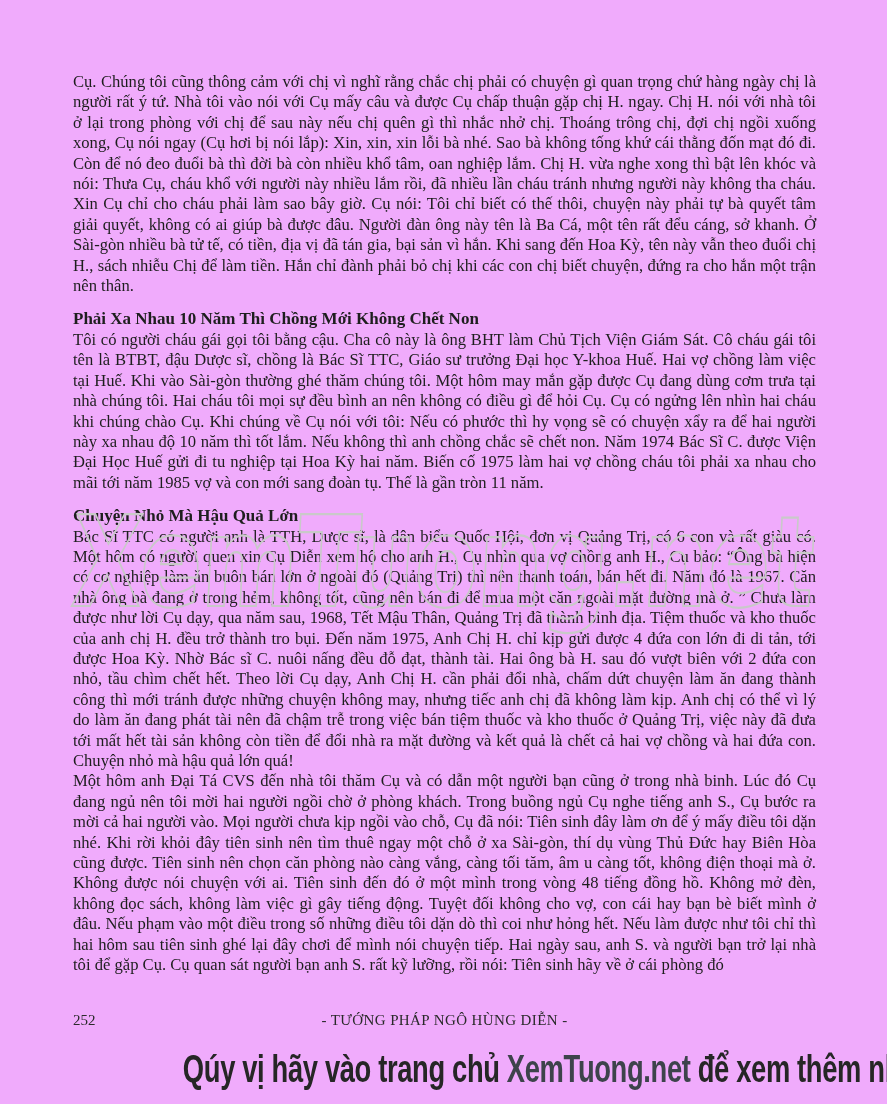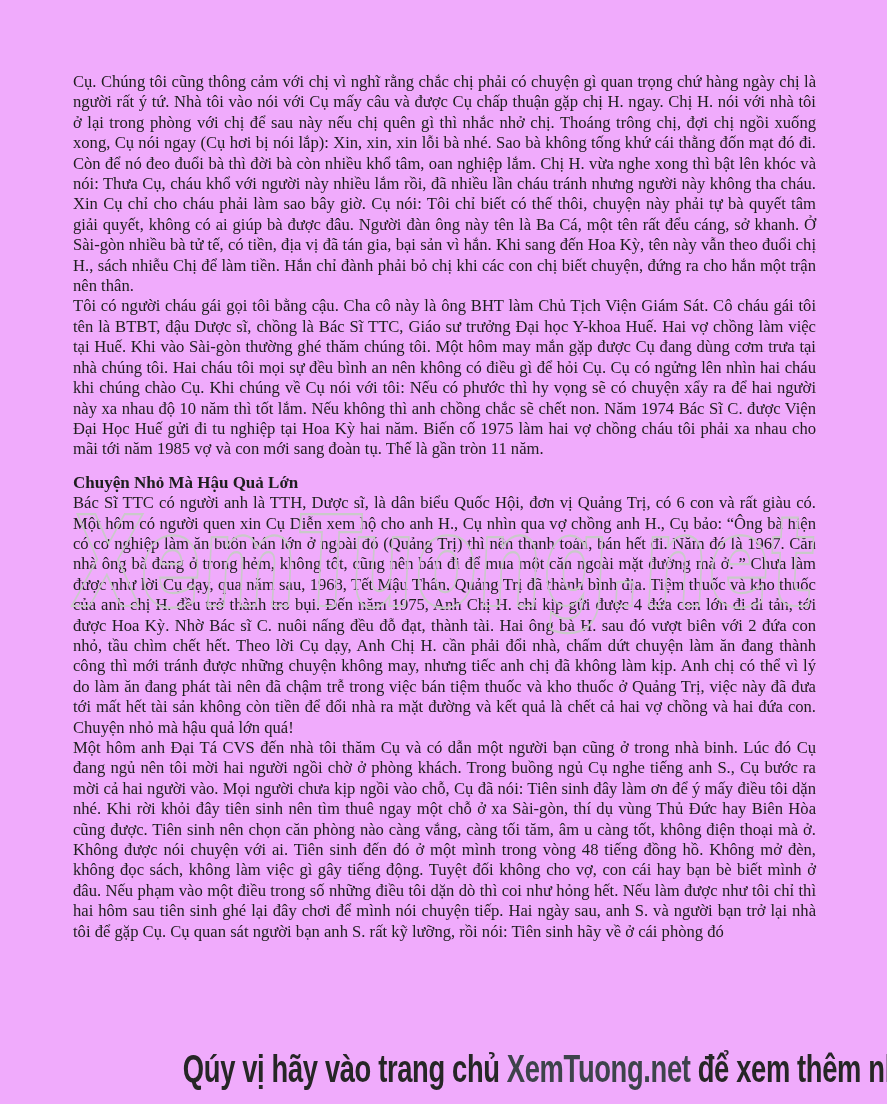--- a/index.html
+++ b/index.html
@@ -86,30 +86,35 @@
   }
 </style>
 </head>
 <body>
 
 <div class="page">
 
   <div class="content">
     <p>Cụ. Chúng tôi cũng thông cảm với chị vì nghĩ rằng chắc chị phải có chuyện gì quan trọng chứ hàng ngày chị là người rất ý tứ. Nhà tôi vào nói với Cụ mấy câu và được Cụ chấp thuận gặp chị H. ngay. Chị H. nói với nhà tôi ở lại trong phòng với chị để sau này nếu chị quên gì thì nhắc nhở chị. Thoáng trông chị, đợi chị ngồi xuống xong, Cụ nói ngay (Cụ hơi bị nói lắp): Xin, xin, xin lỗi bà nhé. Sao bà không tống khứ cái thằng đốn mạt đó đi. Còn để nó đeo đuổi bà thì đời bà còn nhiều khổ tâm, oan nghiệp lắm. Chị H. vừa nghe xong thì bật lên khóc và nói: Thưa Cụ, cháu khổ với người này nhiều lắm rồi, đã nhiều lần cháu tránh nhưng người này không tha cháu. Xin Cụ chỉ cho cháu phải làm sao bây giờ. Cụ nói: Tôi chỉ biết có thế thôi, chuyện này phải tự bà quyết tâm giải quyết, không có ai giúp bà được đâu. Người đàn ông này tên là Ba Cá, một tên rất đểu cáng, sở khanh. Ở Sài-gòn nhiều bà tử tế, có tiền, địa vị đã tán gia, bại sản vì hắn. Khi sang đến Hoa Kỳ, tên này vẫn theo đuổi chị H., sách nhiễu Chị để làm tiền. Hắn chỉ đành phải bỏ chị khi các con chị biết chuyện, đứng ra cho hắn một trận nên thân.</p>
 
+    <h2 class="heading">Phải Xa Nhau 10 Năm Thì Chồng Mới Không Chết Non</h2>
     <p>Tôi có người cháu gái gọi tôi bằng cậu. Cha cô này là ông BHT làm Chủ Tịch Viện Giám Sát. Cô cháu gái tôi tên là BTBT, đậu Dược sĩ, chồng là Bác Sĩ TTC, Giáo sư trưởng Đại học Y-khoa Huế. Hai vợ chồng làm việc tại Huế. Khi vào Sài-gòn thường ghé thăm chúng tôi. Một hôm may mắn gặp được Cụ đang dùng cơm trưa tại nhà chúng tôi. Hai cháu tôi mọi sự đều bình an nên không có điều gì để hỏi Cụ. Cụ có ngửng lên nhìn hai cháu khi chúng chào Cụ. Khi chúng về Cụ nói với tôi: Nếu có phước thì hy vọng sẽ có chuyện xẩy ra để hai người này xa nhau độ 10 năm thì tốt lắm. Nếu không thì anh chồng chắc sẽ chết non. Năm 1974 Bác Sĩ C. được Viện Đại Học Huế gửi đi tu nghiệp tại Hoa Kỳ hai năm. Biến cố 1975 làm hai vợ chồng cháu tôi phải xa nhau cho mãi tới năm 1985 vợ và con mới sang đoàn tụ. Thế là gần tròn 11 năm.</p>
 
     <h2 class="heading">Chuyện Nhỏ Mà Hậu Quả Lớn</h2>
     <p>Bác Sĩ TTC có người anh là TTH, Dược sĩ, là dân biểu Quốc Hội, đơn vị Quảng Trị, có 6 con và rất giàu có. Một hôm có người quen xin Cụ Diễn xem hộ cho anh H., Cụ nhìn qua vợ chồng anh H., Cụ bảo: “Ông bà hiện có cơ nghiệp làm ăn buôn bán lớn ở ngoài đó (Quảng Trị) thì nên thanh toán, bán hết đi. Năm đó là 1967. Căn nhà ông bà đang ở trong hẻm, không tốt, cũng nên bán đi để mua một căn ngoài mặt đường mà ở. ” Chưa làm được như lời Cụ dạy, qua năm sau, 1968, Tết Mậu Thân, Quảng Trị đã thành bình địa. Tiệm thuốc và kho thuốc của anh chị H. đều trở thành tro bụi. Đến năm 1975, Anh Chị H. chỉ kịp gửi được 4 đứa con lớn đi di tản, tới được Hoa Kỳ. Nhờ Bác sĩ C. nuôi nấng đều đỗ đạt, thành tài. Hai ông bà H. sau đó vượt biên với 2 đứa con nhỏ, tầu chìm chết hết. Theo lời Cụ dạy, Anh Chị H. cần phải đổi nhà, chấm dứt chuyện làm ăn đang thành công thì mới tránh được những chuyện không may, nhưng tiếc anh chị đã không làm kịp. Anh chị có thể vì lý do làm ăn đang phát tài nên đã chậm trễ trong việc bán tiệm thuốc và kho thuốc ở Quảng Trị, việc này đã đưa tới mất hết tài sản không còn tiền để đổi nhà ra mặt đường và kết quả là chết cả hai vợ chồng và hai đứa con. Chuyện nhỏ mà hậu quả lớn quá!</p>
 
     <p>Một hôm anh Đại Tá CVS đến nhà tôi thăm Cụ và có dẫn một người bạn cũng ở trong nhà binh. Lúc đó Cụ đang ngủ nên tôi mời hai người ngồi chờ ở phòng khách. Trong buồng ngủ Cụ nghe tiếng anh S., Cụ bước ra mời cả hai người vào. Mọi người chưa kịp ngồi vào chỗ, Cụ đã nói: Tiên sinh đây làm ơn để ý mấy điều tôi dặn nhé. Khi rời khỏi đây tiên sinh nên tìm thuê ngay một chỗ ở xa Sài-gòn, thí dụ vùng Thủ Đức hay Biên Hòa cũng được. Tiên sinh nên chọn căn phòng nào càng vắng, càng tối tăm, âm u càng tốt, không điện thoại mà ở. Không được nói chuyện với ai. Tiên sinh đến đó ở một mình trong vòng 48 tiếng đồng hồ. Không mở đèn, không đọc sách, không làm việc gì gây tiếng động. Tuyệt đối không cho vợ, con cái hay bạn bè biết mình ở đâu. Nếu phạm vào một điều trong số những điều tôi dặn dò thì coi như hỏng hết. Nếu làm được như tôi chỉ thì hai hôm sau tiên sinh ghé lại đây chơi để mình nói chuyện tiếp. Hai ngày sau, anh S. và người bạn trở lại nhà tôi để gặp Cụ. Cụ quan sát người bạn anh S. rất kỹ lưỡng, rồi nói: Tiên sinh hãy về ở cái phòng đó</p>
   </div>
 
   <svg class="watermark" width="755" height="175" viewBox="0 0 755 175" aria-hidden="true">
     <text x="377" y="124" text-anchor="middle" font-family="DejaVu Sans, sans-serif" font-weight="bold" font-size="126" fill="none" stroke="#c9c9c9" stroke-width="2.2" textLength="742" lengthAdjust="spacingAndGlyphs">XemTuong.net</text>
   </svg>
 
+  <div class="footer">
+    <span class="page-num">252</span>
+    <span class="running-title">- TƯỚNG PHÁP NGÔ HÙNG DIỄN -</span>
+  </div>
 
   <div class="banner">
     <span class="banner-inner"><span>Qúy vị hãy vào trang chủ </span><span class="banner-site">XemTuong.net</span><span> để xem thêm nhiều mục hay khác</span></span>
   </div>
 
 </div>
 
 </body></html>

